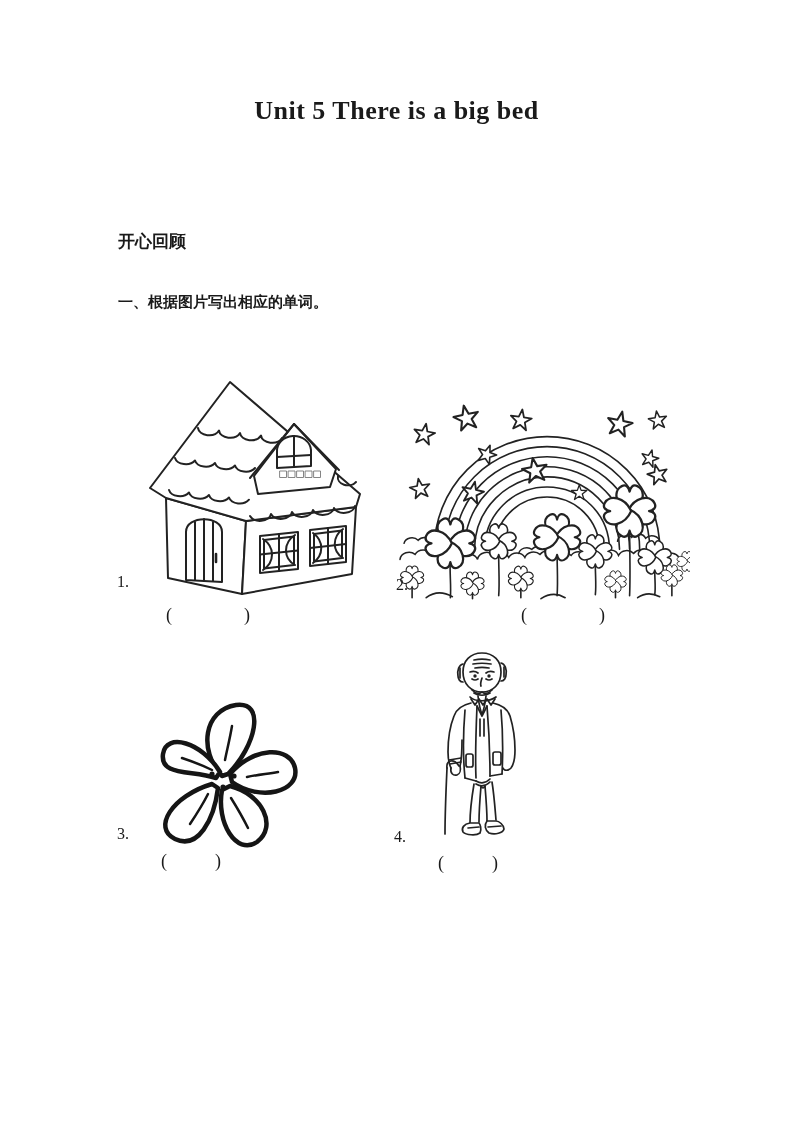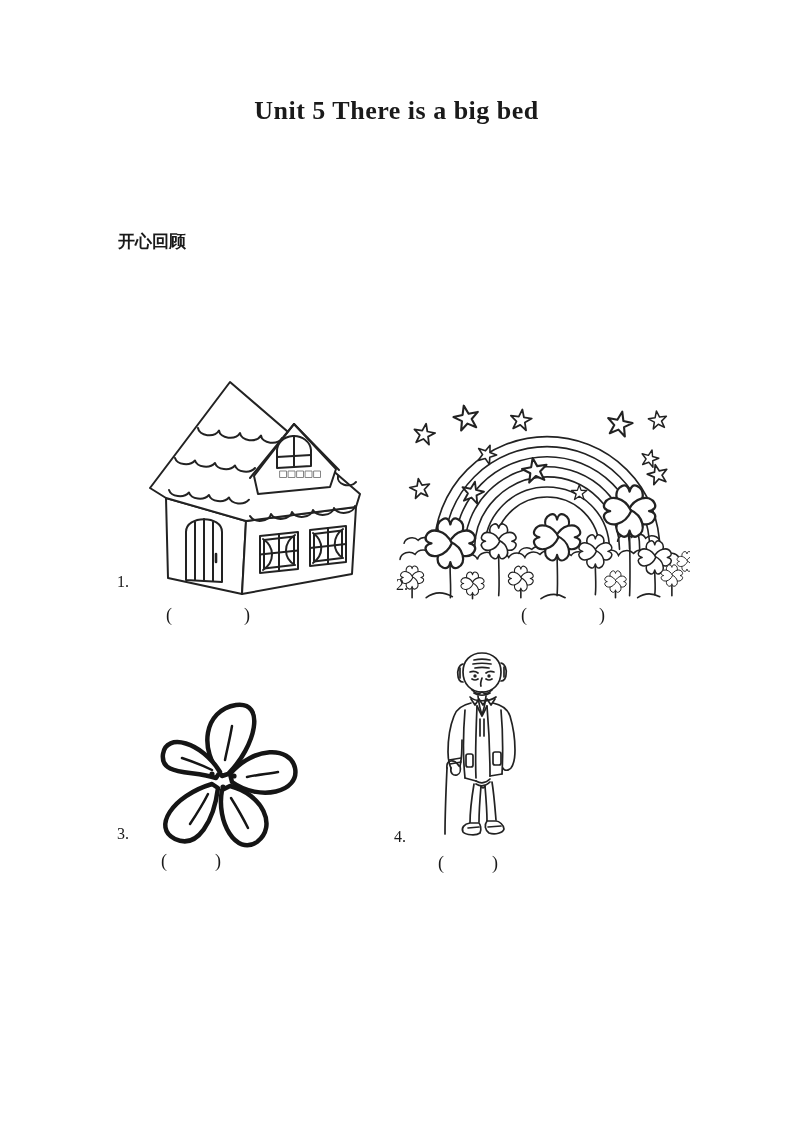--- a/index.html
+++ b/index.html
@@ -24,20 +24,21 @@
 </style>
 </head>
 <body>
 
 <div class="page">
 
   <div class="title-line" style="top:96px;">Unit 5 There is a big bed</div>
 
   <div class="cjk" style="left:118px;top:230px;font-size:17px;">开心回顾</div>
 
+  <div class="cjk" style="left:118px;top:293px;font-size:15px;">一、根据图片写出相应的单词。</div>
 
   <div class="fig" style="left:142px;top:366px;">
     <svg width="225" height="232" viewBox="0 0 225 232">
       <g stroke="#222" stroke-width="2" fill="none" stroke-linecap="round" stroke-linejoin="round">
 
         <path fill="#fff" d="M24,132 L104,155 L100,228 L26,212 Z"></path>
 
         <path fill="#fff" d="M104,155 L214,141 L210,208 L100,228 Z"></path>
 
         <path fill="#fff" d="M8,122 L88,16 L218,128 L214,141 L104,155 L24,132 Z"></path>

